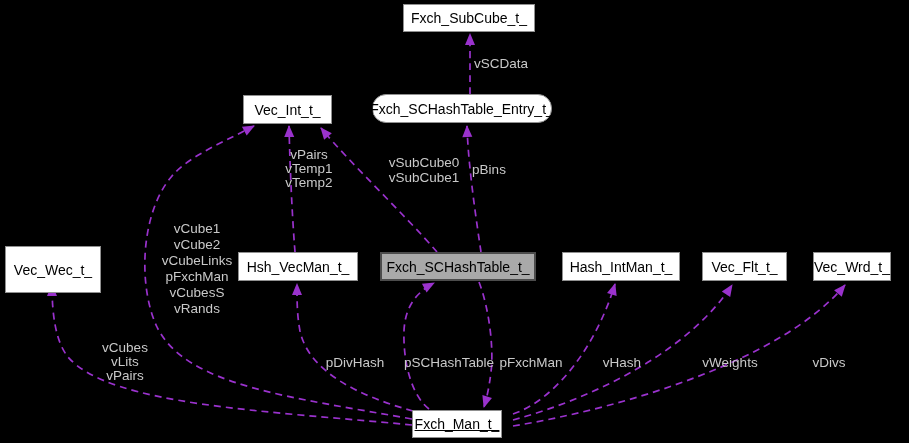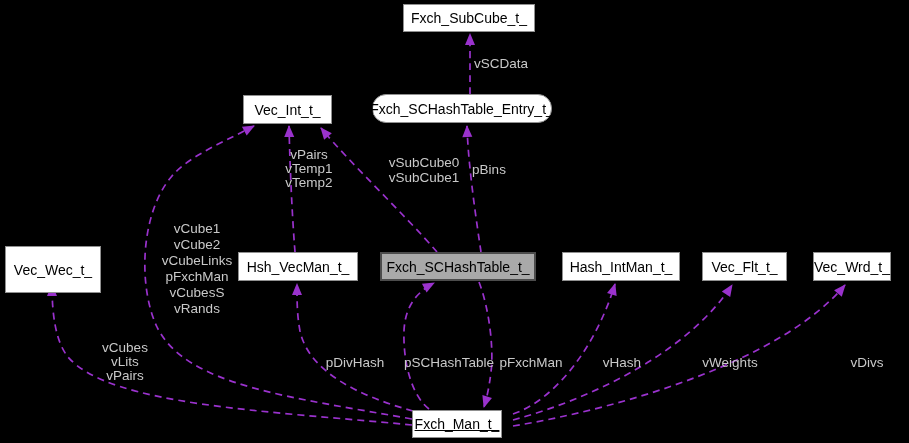--- a/index.html
+++ b/index.html
@@ -91,21 +91,21 @@
     <div>vCubes</div>
     <div>vLits</div>
     <div>vPairs</div>
   </div>
 
   <div class="elabel lh14" style="left:355px;top:356px;">pDivHash</div>
   <div class="elabel lh14" style="left:445px;top:356px;padding-left:8px;">pSCHashTable</div>
   <div class="elabel lh14" style="left:531px;top:356px;">pFxchMan</div>
   <div class="elabel lh14" style="left:622px;top:356px;">vHash</div>
   <div class="elabel lh14" style="left:730px;top:356px;">vWeights</div>
-  <div class="elabel lh14" style="left:867px;top:356px;">vDivs</div>
+  <div class="elabel lh14" style="left:829px;top:356px;">vDivs</div>
 
   <div class="node" style="left:403px;top:4px;width:132px;height:28px;">Fxch_SubCube_t_</div>
   <div class="node" style="left:243px;top:95px;width:89px;height:29px;">Vec_Int_t_</div>
   <div class="node" style="left:372px;top:94px;width:180px;height:29px;border-radius:14px;">Fxch_SCHashTable_Entry_t_</div>
   <div class="node" style="left:5px;top:246px;width:96px;height:47px;">Vec_Wec_t_</div>
   <div class="node" style="left:238px;top:252px;width:120px;height:29px;">Hsh_VecMan_t_</div>
   <div class="node" style="left:562px;top:252px;width:118px;height:29px;">Hash_IntMan_t_</div>
   <div class="node current" style="left:380px;top:252px;width:156px;height:29px;">Fxch_SCHashTable_t_</div>
   <div class="node" style="left:702px;top:252px;width:85px;height:29px;">Vec_Flt_t_</div>
   <div class="node" style="left:813px;top:252px;width:78px;height:29px;">Vec_Wrd_t_</div>

